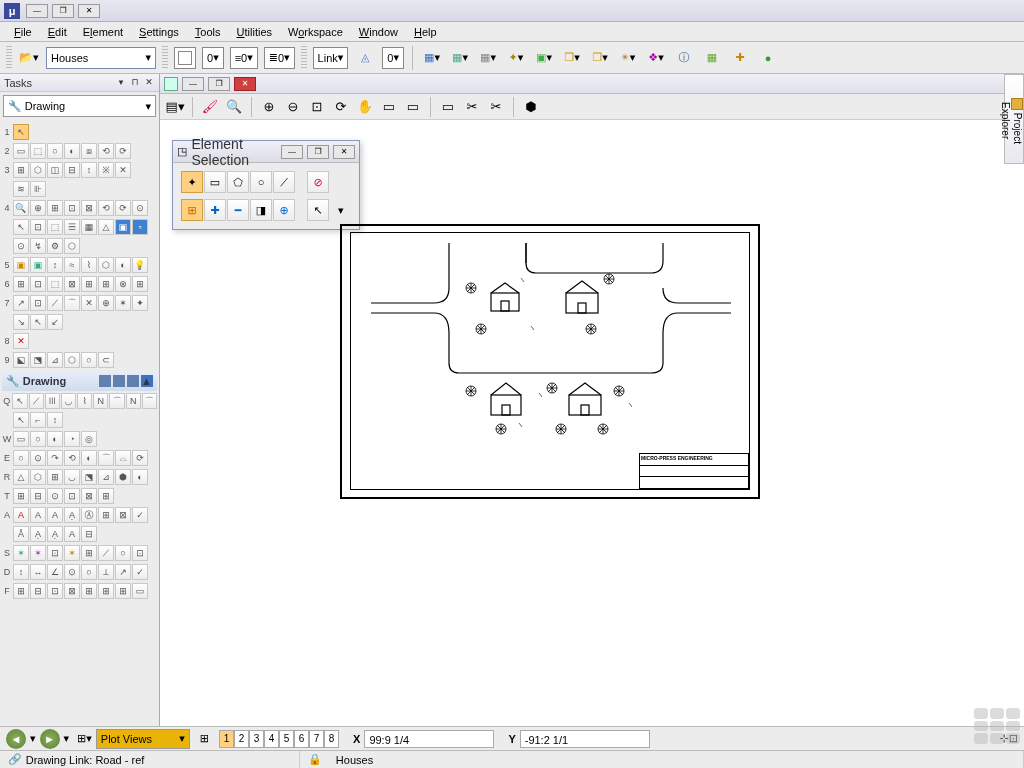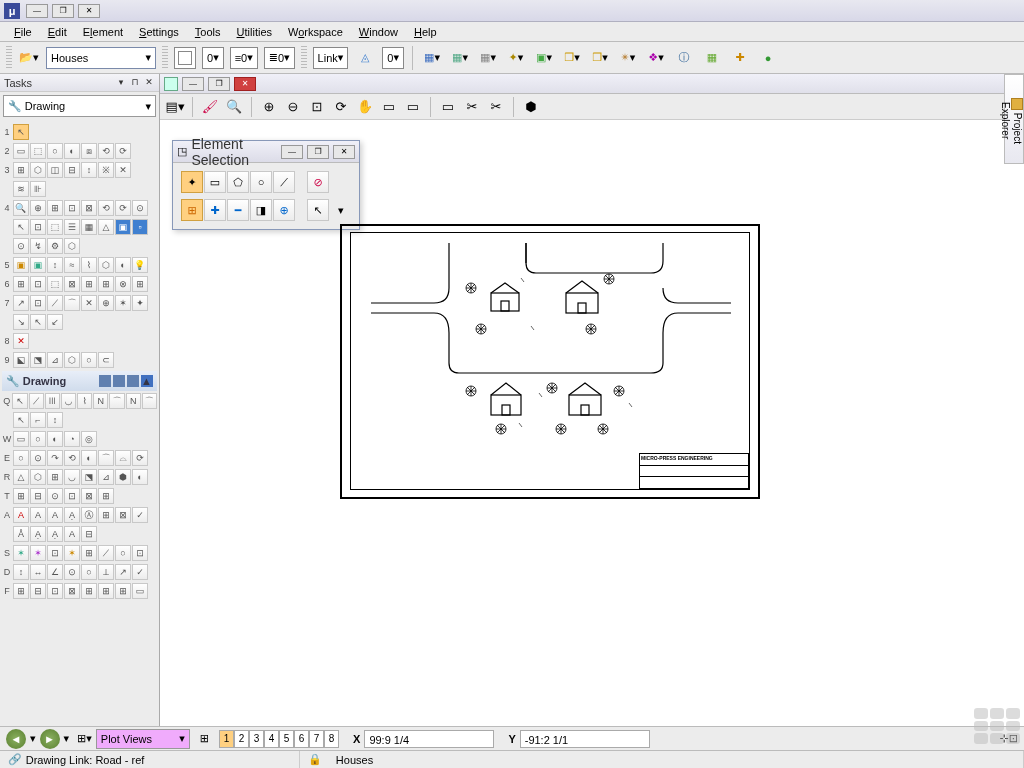--- a/index.html
+++ b/index.html
@@ -71,21 +71,21 @@
 .plan-inner { position: absolute; left: 190px; top: 112px; width: 400px; height: 258px; border: 1px solid #000; }
 .titleblock { position: absolute; right: 0; bottom: 0; width: 110px; height: 36px; border: 1px solid #000; display: flex; flex-direction: column; }
 .titleblock .tbrow { flex: 1; border-bottom: 1px solid #000; font-size: 5px; padding: 1px; font-weight: bold; }
 
 
 .proj-exp { position: absolute; right: 0; top: 74px; width: 20px; height: 90px; background: linear-gradient(#fff,#e8e8f0); border: 1px solid #bbb; writing-mode: vertical-rl; font-size: 10px; text-align: center; padding-top: 4px; cursor: pointer; }
 
 
 .vgroup-bar { height: 24px; background: #ececec; border-top: 1px solid #bbb; display: flex; align-items: center; padding: 0 6px; gap: 4px; }
 .vgroup-bar .nav { width: 20px; height: 20px; border-radius: 10px; background: radial-gradient(#8ab060,#5a8030); color: #fff; text-align: center; line-height: 20px; font-size: 11px; cursor: pointer; }
-.vgroup-bar .sel { width: 94px; height: 20px; border: 1px solid #999; background: #f0abfc; padding: 0 4px; display: flex; align-items: center; justify-content: space-between; }
+.vgroup-bar .sel { width: 94px; height: 20px; border: 1px solid #999; background: #eab308; padding: 0 4px; display: flex; align-items: center; justify-content: space-between; }
 .vgroup-bar .viewnums { display: flex; }
 .vgroup-bar .vn { width: 15px; height: 18px; border: 1px solid #aaa; background: #fff; font-size: 10px; text-align: center; line-height: 16px; cursor: pointer; }
 .vgroup-bar .vn.active { background: #ffd080; }
 .vgroup-bar .coord-lbl { font-weight: bold; margin-left: 10px; }
 .vgroup-bar .coord-val { width: 130px; height: 18px; border: 1px solid #aaa; background: #fff; padding: 0 4px; line-height: 18px; }
 
 
 .statusbar { height: 18px; background: #ececec; border-top: 1px solid #bbb; display: flex; align-items: center; font-size: 11px; }
 .statusbar .pane { padding: 0 8px; border-right: 1px solid #ccc; height: 100%; display: flex; align-items: center; gap: 4px; }
 

